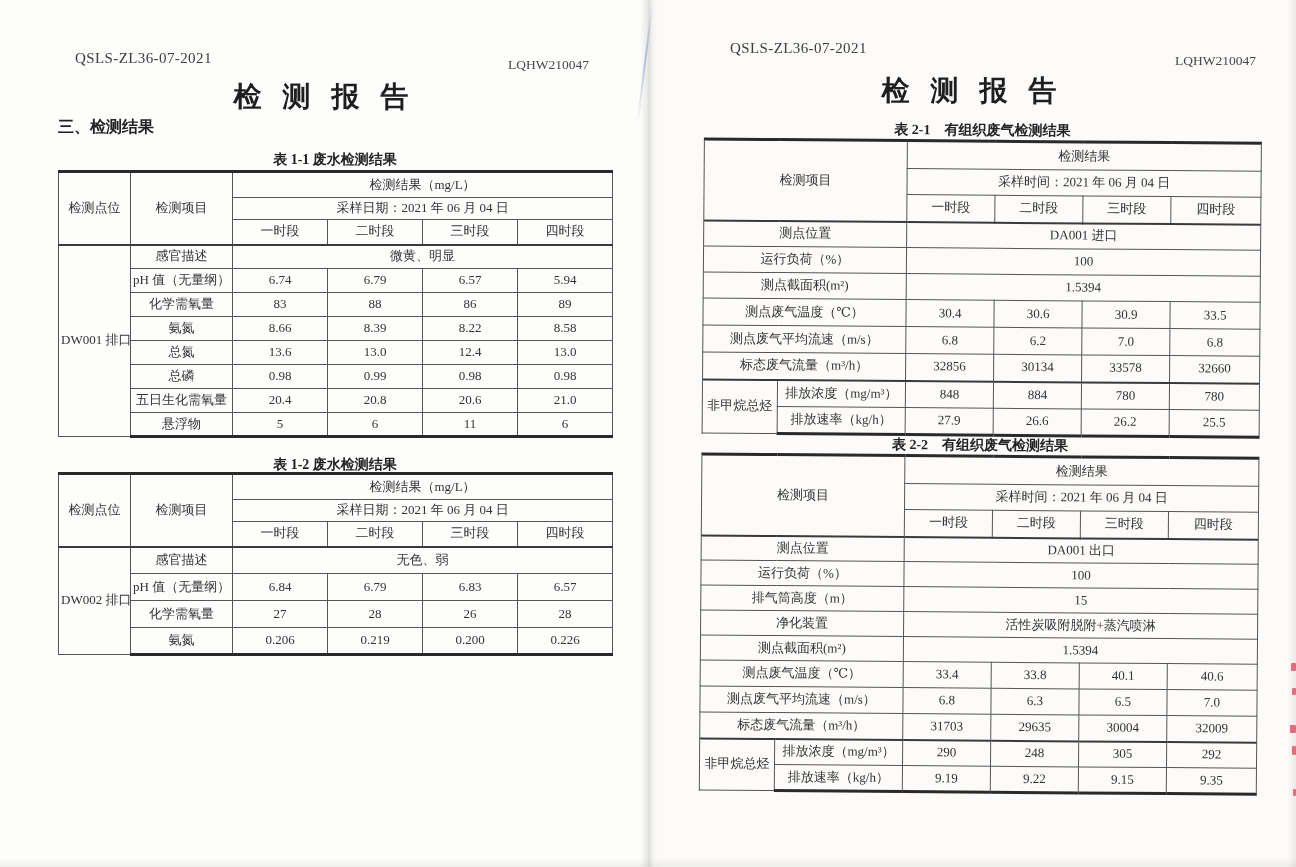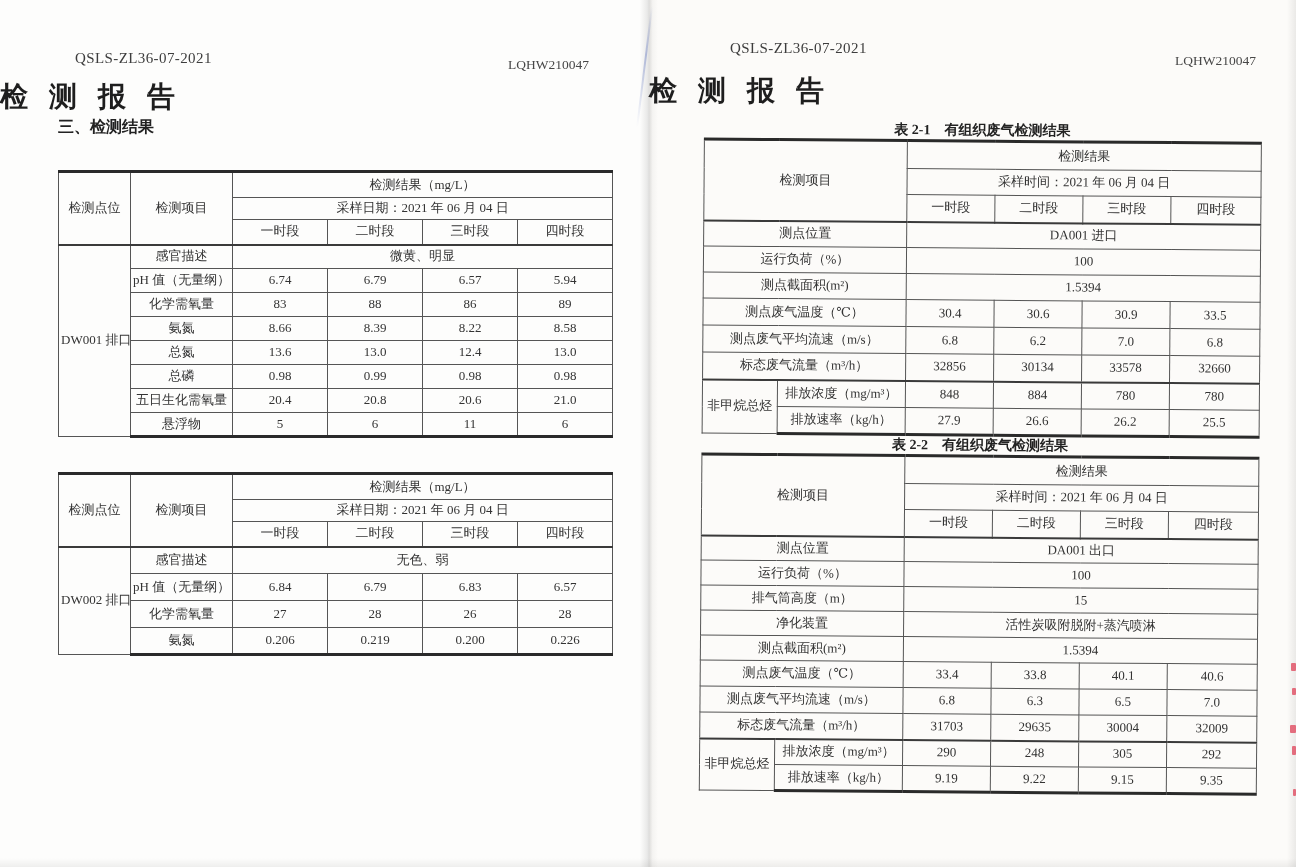--- a/index.html
+++ b/index.html
@@ -33,21 +33,21 @@
   .pen-mark {
     position:absolute; left:651px; top:6px; width:2px; height:122px;
     background:linear-gradient(to bottom, rgba(100,120,190,0), rgba(100,120,190,0.45) 40%, rgba(100,120,190,0.15) 80%, rgba(100,120,190,0));
     transform:rotate(7deg); transform-origin:top center;
     pointer-events:none;
   }
   .red-mark { position:absolute; background:#e0566a; border-radius:1px; opacity:0.85; }
 
   .doc-code { position:absolute; font-size:15px; color:#3d3d3d; letter-spacing:0.4px; white-space:nowrap; }
   .report-no { position:absolute; font-size:13.5px; color:#474747; white-space:nowrap; }
-  .doc-title { position:absolute; width:100%; text-align:left; font-size:28px; font-weight:700; letter-spacing:7px; color:#1e1e1e; }
+  .doc-title { position:absolute; width:100%; text-align:center; font-size:28px; font-weight:700; letter-spacing:7px; color:#1e1e1e; }
   .section-h { position:absolute; font-size:16px; font-weight:700; color:#222; }
   .tbl-caption { position:absolute; text-align:center; font-size:14px; font-weight:700; color:#222; white-space:nowrap; }
   .page-footer { position:absolute; text-align:center; font-size:12.5px; color:#8f8f8f; letter-spacing:5px; white-space:nowrap; }
 
   table.tbl { position:absolute; border-collapse:collapse; table-layout:fixed; }
   table.tbl td {
     border:1px solid #555;
     text-align:center; vertical-align:middle;
     font-size:13px; color:#333; line-height:1.15; padding:0 2px;
     overflow:hidden; white-space:nowrap;
@@ -66,20 +66,21 @@
 </style>
 </head>
 <body>
 
 <div class="page pg-l">
   <div class="doc-code" style="left:75px; top:50px;">QSLS-ZL36-07-2021</div>
   <div class="report-no" style="left:508px; top:57px;">LQHW210047</div>
   <div class="doc-title" style="top:78px;">检 测 报 告</div>
   <div class="section-h" style="left:58px; top:117px;">三、检测结果</div>
 
+  <div class="tbl-caption" style="left:58px; top:151px; width:554px;">表 1-1 废水检测结果</div>
 
   <table class="tbl" style="left:58px; top:170px; width:554px;">
     <colgroup>
       <col style="width:72px">
         <col style="width:102px">
       <col style="width:95px">
         <col style="width:95px">
         <col style="width:95px">
         <col style="width:95px">
     </colgroup>
@@ -148,20 +149,21 @@
     <tr class="rh24">
       <td>悬浮物</td>
       <td>5</td>
       <td>6</td>
       <td>11</td>
       <td>6</td>
     </tr>
   </tbody>
     </table>
 
+  <div class="tbl-caption" style="left:58px; top:456px; width:554px;">表 1-2 废水检测结果</div>
 
   <table class="tbl" style="left:58px; top:472px; width:554px;">
     <colgroup>
       <col style="width:72px">
         <col style="width:102px">
       <col style="width:95px">
         <col style="width:95px">
         <col style="width:95px">
         <col style="width:95px">
     </colgroup>

